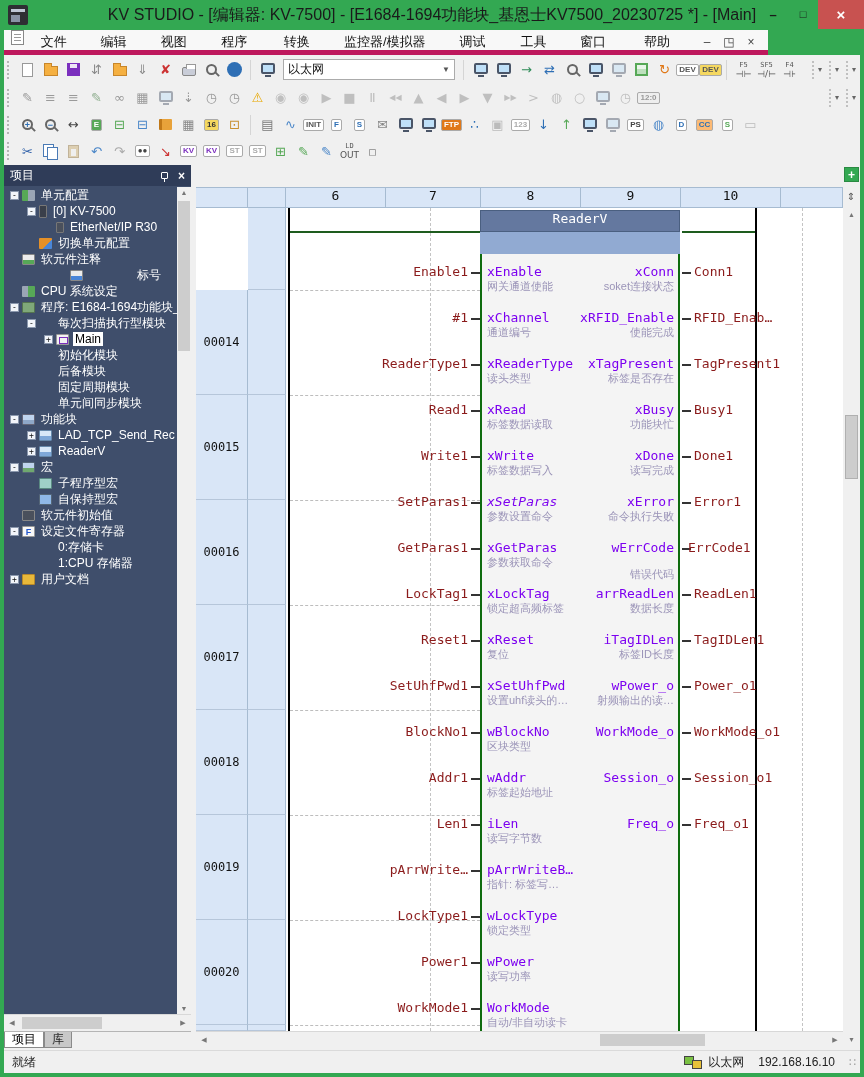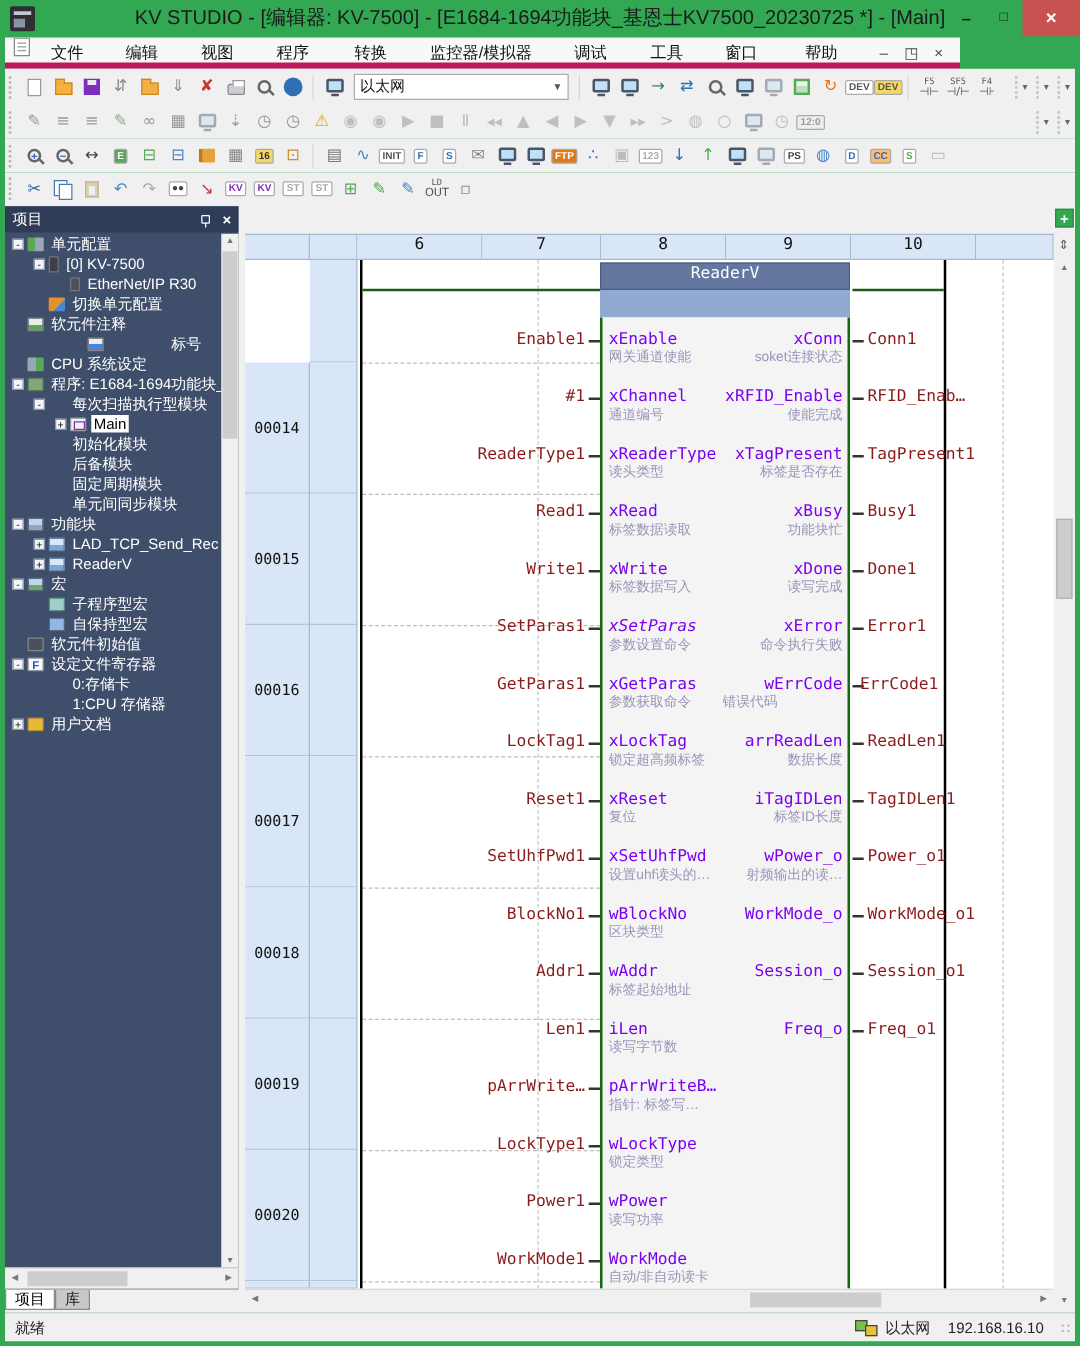--- a/index.html
+++ b/index.html
@@ -785,21 +785,21 @@
         <div class="pdesc" style="left: 291px; top: 302px;">参数设置命令</div>
         <div class="pname" style="left: 330px; top: 287px; width: 148px; text-align: right;">xError</div>
         <div class="pdesc" style="left: 330px; top: 302px; width: 148px; text-align: right;">命令执行失败</div>
         <div class="pdash" style="left: 486px; top: 294px;"></div>
         <div class="ext" style="left: 498px; top: 287px;">Error1</div>
         <div class="ext" style="left: 96px; top: 333px; width: 176px; text-align: right;">GetParas1</div>
         <div class="pdash" style="left: 275px; top: 340px;"></div>
         <div class="pname" style="left: 291px; top: 333px;">xGetParas</div>
         <div class="pdesc" style="left: 291px; top: 348px;">参数获取命令</div>
         <div class="pname" style="left: 330px; top: 333px; width: 148px; text-align: right;">wErrCode</div>
-        <div class="pdesc" style="left: 330px; top: 348px; width: 148px; text-align: center;">错误代码</div>
+        <div class="pdesc" style="left: 330px; top: 360px; width: 148px; text-align: right;">错误代码</div>
         <div class="pdash" style="left: 486px; top: 340px;"></div>
         <div class="ext" style="left: 492px; top: 333px;">ErrCode1</div>
         <div class="ext" style="left: 96px; top: 379px; width: 176px; text-align: right;">LockTag1</div>
         <div class="pdash" style="left: 275px; top: 386px;"></div>
         <div class="pname" style="left: 291px; top: 379px;">xLockTag</div>
         <div class="pdesc" style="left: 291px; top: 394px;">锁定超高频标签</div>
         <div class="pname" style="left: 330px; top: 379px; width: 148px; text-align: right;">arrReadLen</div>
         <div class="pdesc" style="left: 330px; top: 394px; width: 148px; text-align: right;">数据长度</div>
         <div class="pdash" style="left: 486px; top: 386px;"></div>
         <div class="ext" style="left: 498px; top: 379px;">ReadLen1</div>

